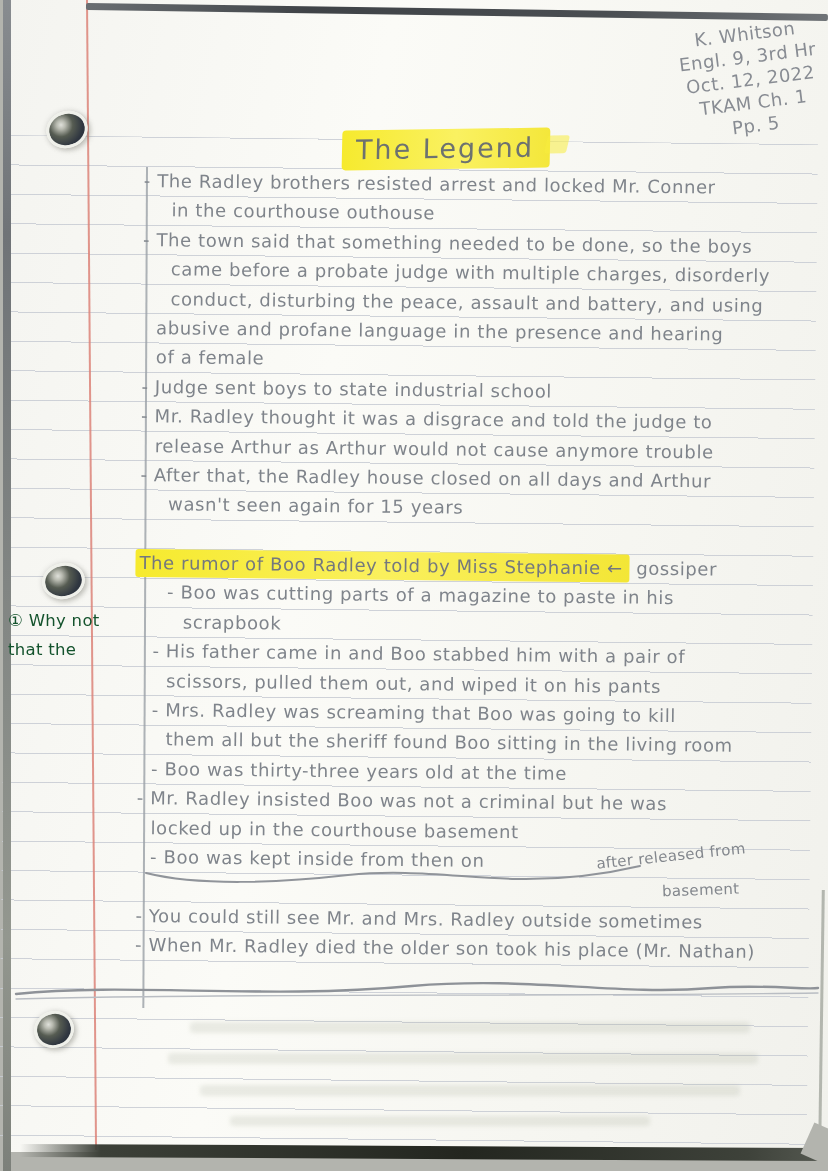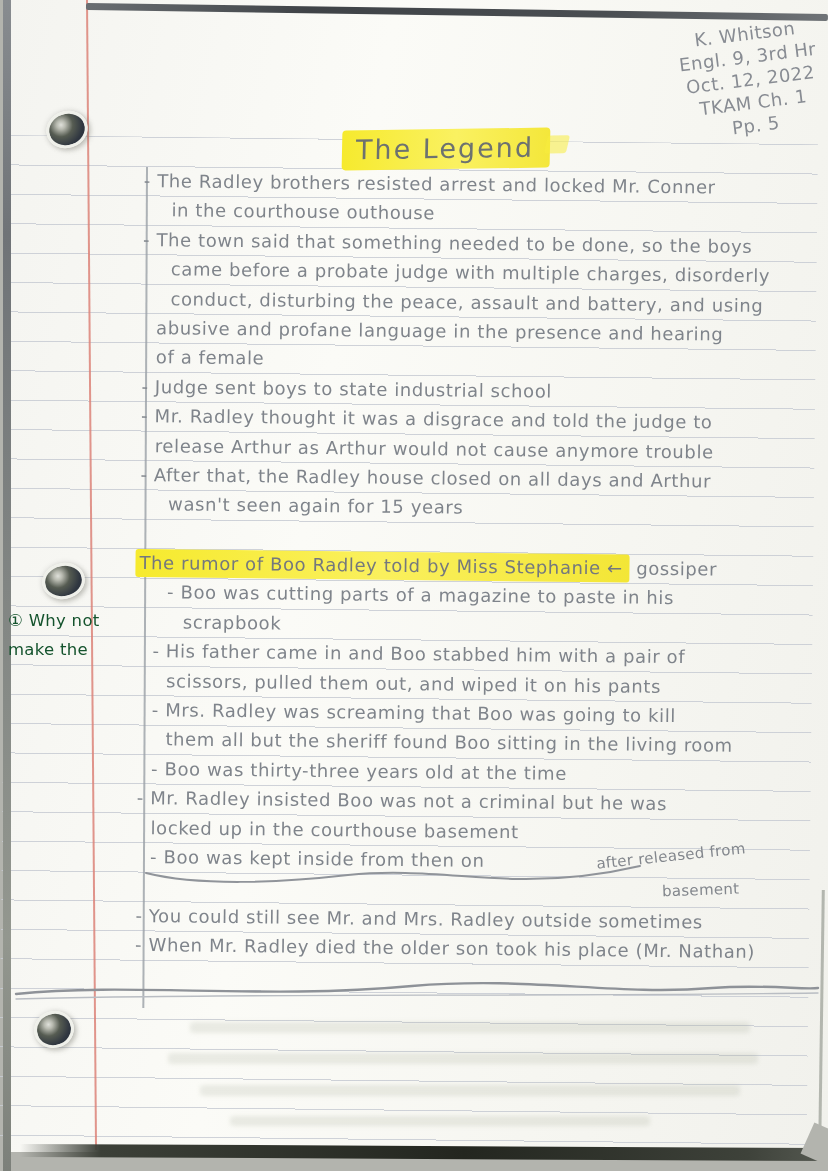--- a/index.html
+++ b/index.html
@@ -139,21 +139,21 @@
     <div class="r a">- Mr. Radley insisted Boo was not a criminal but he was</div>
     <div class="r b">locked up in the courthouse basement</div>
     <div class="r b">- Boo was kept inside from then on</div>
     <div class="r"></div>
     <div class="r a">- You could still see Mr. and Mrs. Radley outside sometimes</div>
     <div class="r a">- When Mr. Radley died the older son took his place (Mr. Nathan)</div>
   </div>
 
   <div class="margin-note">
     <div>① Why not</div>
-    <div>make the</div>
+    <div>that the</div>
   </div>
 
   <div class="ann1">after released from</div>
   <div class="ann2">basement</div>
 
   <svg class="wavy-underline" width="512" height="28" viewBox="0 0 512 28">
     <path d="M8,11 C60,24 140,21 210,13 C268,7 318,15 378,17 C432,18 472,11 502,4" fill="none" stroke="#90949a" stroke-width="2" stroke-linecap="round"></path>
   </svg>
 
   <svg class="divider" width="810" height="36" viewBox="0 0 810 36">

